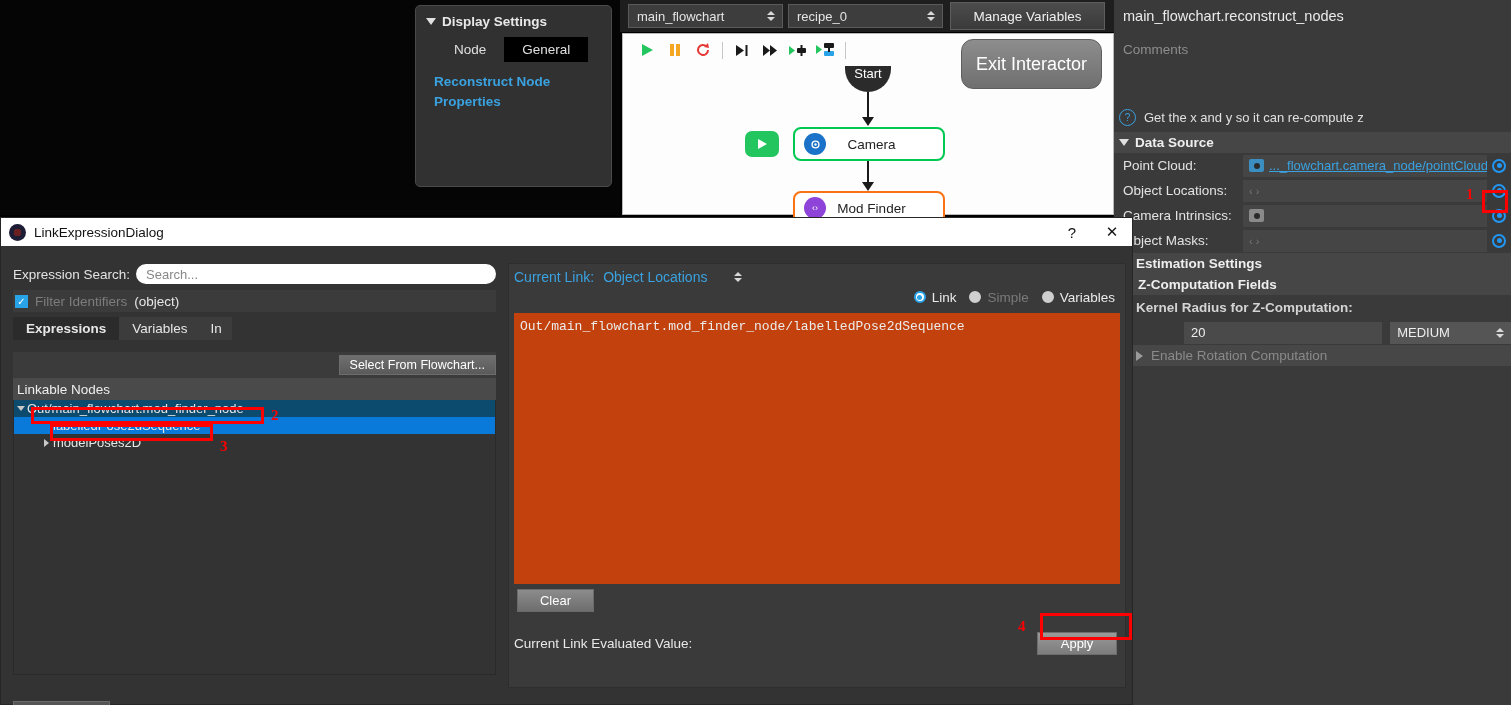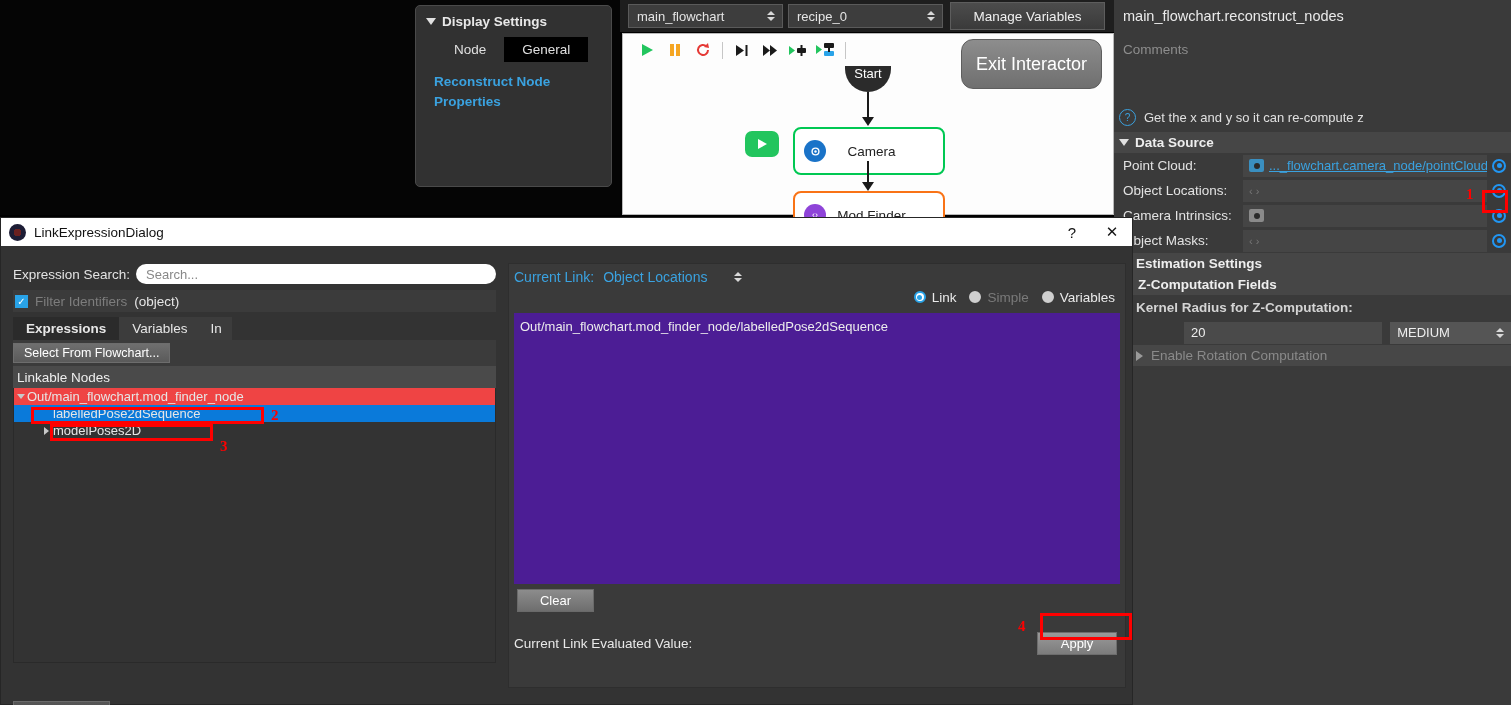--- a/index.html
+++ b/index.html
@@ -60,21 +60,21 @@
     color:#fff;font-size:18px;display:flex;align-items:center;justify-content:center;
   }
   #node-start{
     position:absolute;left:845px;top:66px;width:46px;height:26px;
     background:#2b2b2b;border-radius:0 0 24px 24px;
     color:#fff;font-size:13px;display:flex;align-items:flex-start;justify-content:center;z-index:5;
   }
   .edge{position:absolute;width:2px;background:#1a1a1a;}
   .edge-arrow{position:absolute;width:0;height:0;border-left:6px solid transparent;border-right:6px solid transparent;border-top:9px solid #1a1a1a;}
   .fnode{
-    position:absolute;height:48px;background:#fff;border:2px solid #f97316;border-radius:8px;
+    position:absolute;height:34px;background:#fff;border:2px solid #f97316;border-radius:8px;
     display:flex;align-items:center;color:#222;font-size:13.5px;box-sizing:border-box;
   }
   .fnode.selected{border-color:#00c853;}
   .fnode .nicon{width:22px;height:22px;border-radius:50%;margin-left:9px;display:flex;align-items:center;justify-content:center;color:#fff;font-size:10px;}
   .fnode .nlabel{flex:1;text-align:center;padding-right:26px;}
   #node-camera{left:793px;top:127px;width:152px;}
   #node-modfinder{left:793px;top:191px;width:152px;}
   #play-chip{position:absolute;left:745px;top:131px;width:34px;height:26px;background:#22c55e;border-radius:7px;display:flex;align-items:center;justify-content:center;}
 
   
@@ -123,29 +123,29 @@
     display:flex;align-items:center;padding-left:10px;box-sizing:border-box;
   }
   #filter-row{display:flex;align-items:center;gap:7px;height:22px;margin-top:5px;background:#3b3b3b;padding-left:2px;}
   .chk{width:13px;height:13px;background:#29a3e8;display:flex;align-items:center;justify-content:center;color:#fff;font-size:10px;flex:0 0 auto;}
   #filter-lbl{color:#7d7d7d;font-size:13.5px;}
   #filter-obj{color:#e6e6e6;font-size:13.5px;}
   #dlg-tabs{display:flex;margin-top:5px;}
   #dlg-tabs .tab{padding:4px 13px;font-size:13.5px;background:#3c3c3c;color:#e6e6e6;}
   #dlg-tabs .tab.active{background:#2b2b2b;font-weight:bold;}
   #dlg-tabs .tab.part{padding:4px 10px;background:#3c3c3c;}
-  #flowchart-sel-bar{height:26px;background:#3b3b3b;display:flex;align-items:center;justify-content:flex-start;margin-top:0;}
+  #flowchart-sel-bar{height:26px;background:#3b3b3b;display:flex;align-items:center;justify-content:flex-end;margin-top:12px;}
   #btn-select-flowchart{
     height:20px;padding:0 10px;background:linear-gradient(#6f6f6f,#5a5a5a);border:1px solid #6d6d6d;
     color:#fff;font-size:12.5px;display:flex;align-items:center;box-sizing:border-box;
   }
   #linkable-hdr{height:22px;background:#4a4a4a;display:flex;align-items:center;padding-left:4px;font-size:13.5px;color:#eee;}
   #tree{background:#333;border:1px solid #2a2a2a;border-top:none;height:275px;box-sizing:border-box;}
   .trow{height:17px;display:flex;align-items:center;font-size:13px;color:#e6e6e6;position:relative;}
-  .trow.odd{background:#ef4444;}
+  .trow.odd{background:#0c4a6e;}
   .trow.sel{background:#0a7ada;}
   .trow .tw{width:13px;display:flex;align-items:center;justify-content:center;flex:0 0 auto;}
   .tri-s-down{width:0;height:0;border-left:4px solid transparent;border-right:4px solid transparent;border-top:5px solid #c8c8c8;}
   .tri-s-right{width:0;height:0;border-top:4px solid transparent;border-bottom:4px solid transparent;border-left:5px solid #c8c8c8;}
   #btn-remove-link{
     position:absolute;left:12px;top:455px;width:97px;height:28px;
     background:linear-gradient(#565656,#3f3f3f);border:1px solid #6a6a6a;
     color:#f0f0f0;font-size:13.5px;display:flex;align-items:center;justify-content:center;box-sizing:border-box;
   }
 
@@ -153,21 +153,21 @@
   #dlg-right{position:absolute;left:507px;top:17px;width:618px;height:425px;background:#3a3a3a;border:1px solid #2e2e2e;box-sizing:border-box;}
   #cur-link-row{display:flex;align-items:center;gap:9px;padding:5px 0 0 5px;}
   #cur-link-lbl{color:#3aa2e0;font-size:14px;}
   #cur-link-val{color:#3aa2e0;font-size:14px;}
   #mode-row{display:flex;align-items:center;justify-content:flex-end;gap:6px;height:24px;padding-right:10px;}
   .radio{width:12px;height:12px;border-radius:50%;border:2px solid #cfcfcf;background:#cfcfcf;box-sizing:border-box;flex:0 0 auto;}
   .radio.on{border:2px solid #29a3e8;background:#fff;display:flex;align-items:center;justify-content:center;}
   .radio.on i{width:5px;height:5px;border-radius:50%;background:#29a3e8;display:block;}
   .mlbl{font-size:13.5px;color:#eaeaea;margin-right:7px;}
   .mlbl.dim{color:#7a7a7a;}
-  #expr-box{margin:4px 5px 0 5px;height:271px;background:#4c1d95;color:#ececec;font-size:13px;padding:6px 0 0 6px;box-sizing:border-box;}
+  #expr-box{margin:4px 5px 0 5px;height:271px;background:#c2410c;color:#ececec;font-size:13px;padding:6px 0 0 6px;box-sizing:border-box;font-family:Liberation Mono, monospace;}
   #clear-row{padding:5px 0 0 8px;}
   #btn-clear{width:77px;height:23px;background:linear-gradient(#8c8c8c,#6e6e6e);border:1px solid #6a6a6a;color:#fff;font-size:13px;display:flex;align-items:center;justify-content:center;box-sizing:border-box;}
   #eval-row{position:absolute;left:0;bottom:28px;width:100%;height:32px;display:flex;align-items:center;padding-left:5px;box-sizing:border-box;}
   #eval-lbl{font-size:13.5px;color:#e8e8e8;flex:1;}
   #btn-apply{width:80px;height:23px;background:linear-gradient(#9a9a9a,#7c7c7c);border:1px solid #6d6d6d;color:#fff;font-size:13px;display:flex;align-items:center;justify-content:center;box-sizing:border-box;}
 
   
   .anno-box{position:absolute;border:3px solid #f00;box-sizing:border-box;pointer-events:none;}
   .anno-num{position:absolute;color:#f00;font-weight:bold;font-size:15px;font-family:"Liberation Serif",serif;}
 </style>

